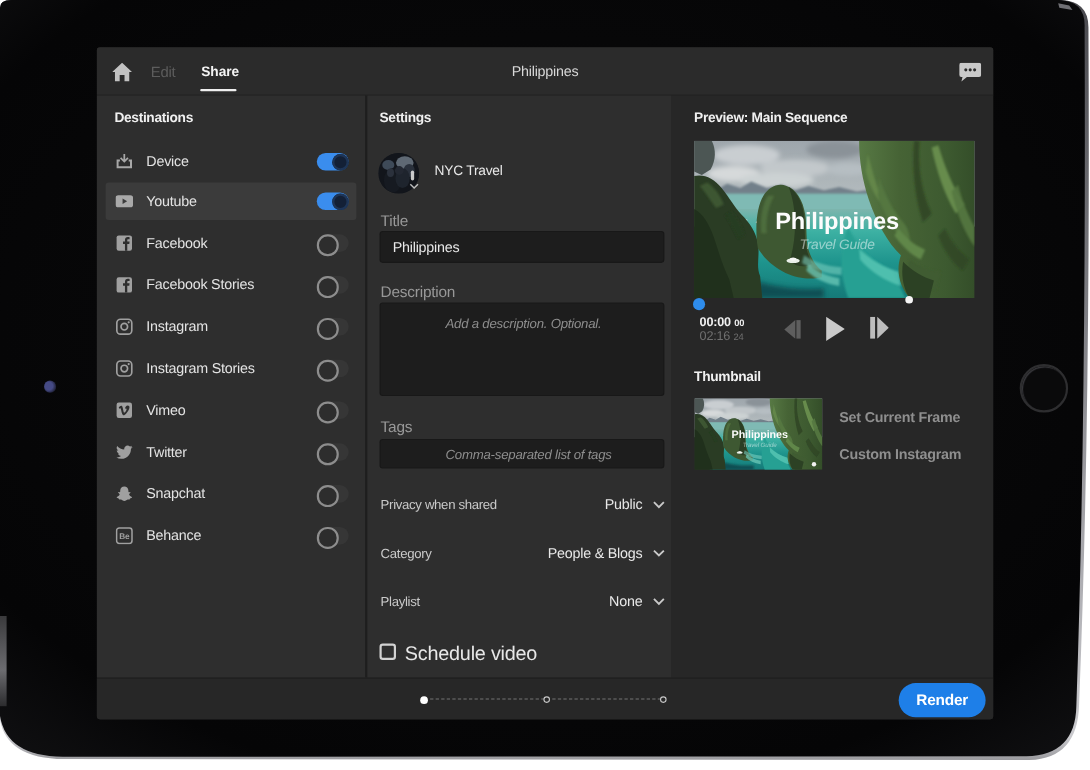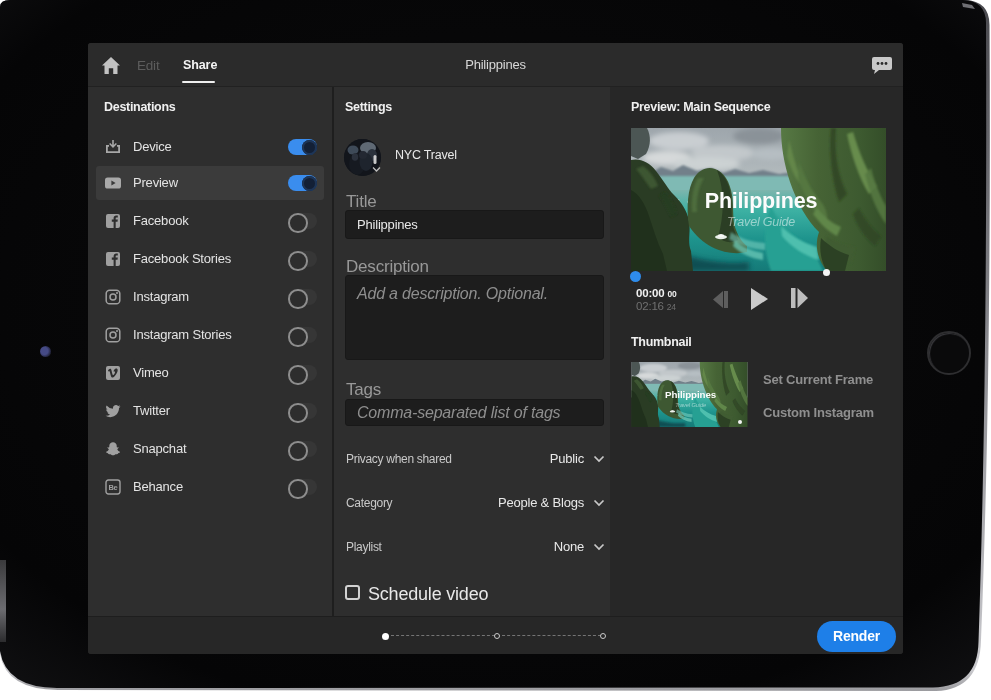--- a/index.html
+++ b/index.html
@@ -47,23 +47,23 @@
     border-radius:50%; background:#132036; box-shadow:inset 0 0 0 2px #1e3557; }
   .tgl.off { background:#363636; }
   .tgl.off::after { content:""; position:absolute; left:0px; top:0px; width:15.5px; height:15.5px;
     border-radius:50%; background:#2d2d2d; border:2px solid #8d8d8d; }
 
   
   #set-h { position:absolute; left:257px; top:56.5px; }
   #avatar { position:absolute; left:256px; top:96px; width:37px; height:37px; border-radius:50%; overflow:hidden; background:#161a20; }
   #av-chev { position:absolute; left:283px; top:122px; width:11px; height:9px; }
   #nyc { position:absolute; left:307px; top:105px; font-size:12.5px; color:#e8e8e8; }
-  .flabel { position:absolute; font-size:17px; color:#989898; }
+  .flabel { position:absolute; font-size:14px; color:#989898; }
   .input { position:absolute; background:#1d1d1d; border:1px solid #181818; border-radius:3px; color:#e8e8e8; font-size:13px; }
-  .ph { color:#8e8e8e; font-style:italic; font-size:16px; }
+  .ph { color:#8e8e8e; font-style:italic; font-size:12px;margin-left:48px; }
   #lbl-title { left:258px; top:149px; }
   #in-title { left:257px; top:167px; width:259px; height:29px; line-height:27px; padding-left:11px; }
   #lbl-desc { left:258px; top:214px; }
   #in-desc  { left:257px; top:232px; width:259px; height:85px; padding:10px 11px; line-height:16px; }
   #lbl-tags { left:258px; top:337px; }
   #in-tags  { left:257px; top:356px; width:259px; height:27px; line-height:25px; padding-left:11px; }
   .srow-l { position:absolute; left:258px; font-size:12px; color:#c9c9c9; letter-spacing:-0.3px; }
   .srow-v { position:absolute; width:238px; text-align:right; font-size:13px; color:#e8e8e8; left:258px; }
   .chev { position:absolute; left:505px; width:12px; height:8px; }
   #cb { position:absolute; left:257px; top:542px; width:14.5px; height:14.5px; border:2px solid #d2d2d2; border-radius:3px; background:transparent; }
@@ -142,21 +142,21 @@
           <path d="M7.2 1 h1.6 v5 l2-2 1.1 1.1L8 9 4.1 5.1 5.2 4 l2 2 z" fill="#a8a8a8"></path>
         </svg>
       <div class="dlabel">Device</div>
         <div class="tgl on"></div>
     </div>
     <div class="drow" style="top:121px">
       <svg class="dicon" viewBox="0 0 16 16">
           <rect x="0" y="2.5" width="16" height="11" rx="2.6" fill="#a9a9a9"></rect>
           <path d="M6.4 5.5 L10.6 8 L6.4 10.5 Z" fill="#3b3b3b"></path>
         </svg>
-      <div class="dlabel">Preview</div>
+      <div class="dlabel">Youtube</div>
         <div class="tgl on"></div>
     </div>
     <div class="drow" style="top:159px">
       <svg class="dicon" viewBox="0 0 16 16">
           <rect x="1" y="1" width="14" height="14" rx="2" fill="#a0a0a0"></rect>
           <path d="M8.6 15 V8.8 H6.8 V6.6 H8.6 V5.2 c0-1.7 1-2.7 2.6-2.7 .74 0 1.4.06 1.6.08 v1.9 h-1.1 c-.87 0-1 .4-1 1v1.1 h2.1 l-.27 2.2 H10.7 V15 Z" fill="#2e2e2e"></path>
         </svg>
       <div class="dlabel">Facebook</div>
         <div class="tgl off"></div>
     </div>

